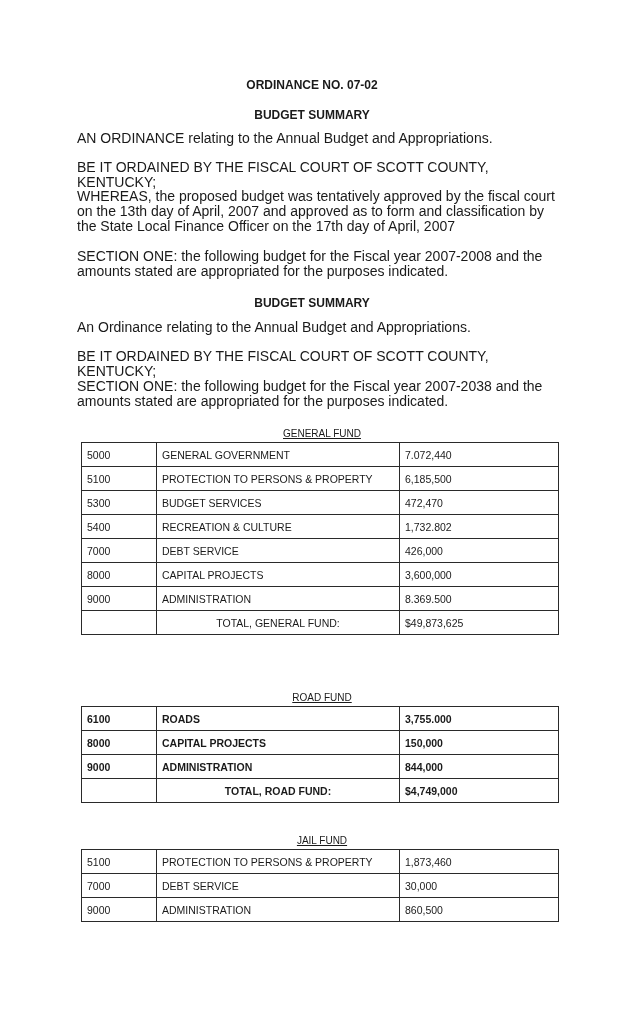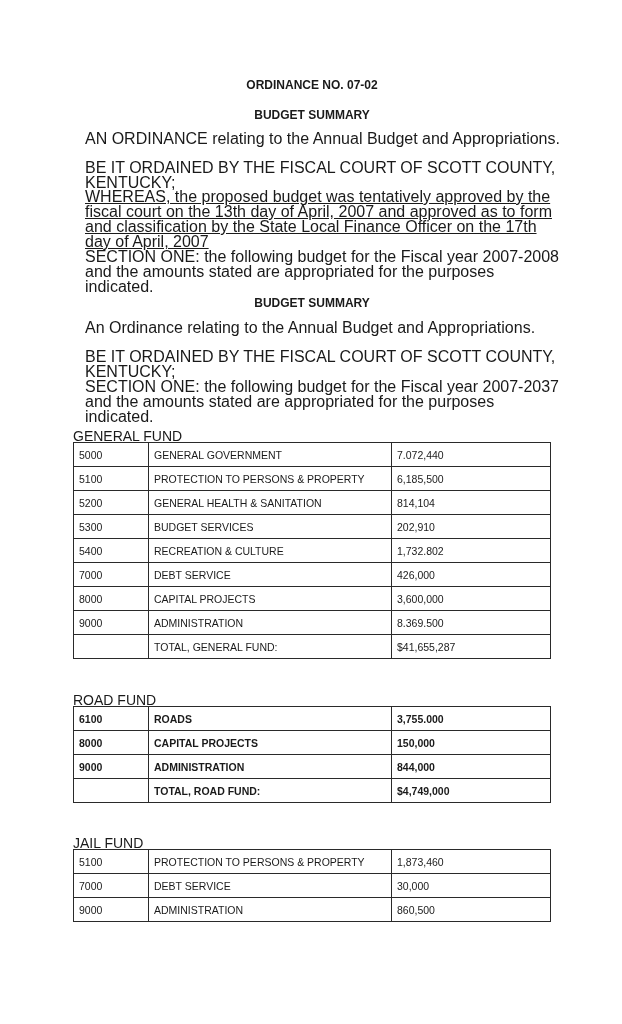--- a/index.html
+++ b/index.html
@@ -24,92 +24,87 @@
     .heading {
       position: absolute;
       left: 0;
       width: 478px;
       text-align: center;
       font-weight: bold;
       font-size: 12px;
     }
     .para {
       position: absolute;
-      left: 12px;
+      left: 4px;
       width: 478px;
-      font-size: 16px;
+      font-size: 14px;
       line-height: 15px;
     }
     .fund-title {
       position: absolute;
-      left: 0;
+      left: 10px;
       width: 478px;
-      text-align: left;
-      font-size: 14px;
+      text-align: center;
+      font-size: 10px;
       text-decoration: underline;
     }
     table.fund {
       position: absolute;
-      left: 0;
+      left: 8px;
       width: 478px;
       border-collapse: collapse;
       font-size: 10.5px;
     }
     table.fund td {
       border: 1.3px solid #2a2a2a;
       height: 23px;
       padding: 0 5px;
       vertical-align: middle;
     }
     td.code { width: 64px; }
     td.desc { width: 232px; }
     td.amt { }
-    td.total-label { text-align: left; }
+    td.total-label { text-align: center; }
   </style>
 </head>
 <body>
 
 <div class="page">
 
   <div class="heading" style="top:78px;">ORDINANCE NO. 07-02</div>
   <div class="heading" style="top:108px;">BUDGET SUMMARY</div>
 
   <div class="para" style="top:131px;">AN ORDINANCE relating to the Annual Budget and Appropriations.</div>
   <div class="para" style="top:160px;">BE IT ORDAINED BY THE FISCAL COURT OF SCOTT COUNTY, KENTUCKY;</div>
-  <div class="para" style="top:189px;text-decoration:underline;">WHEREAS, the proposed budget was tentatively approved by the fiscal court on the 13th day of April, 2007 and approved as to form and classification by the State Local Finance Officer on the 17th day of April, 2007</div>
+  <div class="para" style="top:189px;">WHEREAS, the proposed budget was tentatively approved by the fiscal court on the 13th day of April, 2007 and approved as to form and classification by the State Local Finance Officer on the 17th day of April, 2007</div>
   <div class="para" style="top:249px;">SECTION ONE: the following budget for the Fiscal year 2007-2008 and the amounts stated are appropriated for the purposes indicated.</div>
 
   <div class="heading" style="top:296px;">BUDGET SUMMARY</div>
 
   <div class="para" style="top:320px;">An Ordinance relating to the Annual Budget and Appropriations.</div>
   <div class="para" style="top:349px;">BE IT ORDAINED BY THE FISCAL COURT OF SCOTT COUNTY, KENTUCKY;</div>
-  <div class="para" style="top:379px;">SECTION ONE: the following budget for the Fiscal year 2007-2037 and the amounts stated are appropriated for the purposes indicated.</div>
+  <div class="para" style="top:379px;">SECTION ONE: the following budget for the Fiscal year 2007-2038 and the amounts stated are appropriated for the purposes indicated.</div>
 
   <div class="fund-title" style="top:428px;">GENERAL FUND</div>
   <table class="fund" style="top:442px;">
     <tbody>
       <tr>
         <td class="code">5000</td>
         <td class="desc">GENERAL GOVERNMENT</td>
         <td class="amt">7.072,440</td>
       </tr>
       <tr>
         <td class="code">5100</td>
         <td class="desc">PROTECTION TO PERSONS &amp; PROPERTY</td>
         <td class="amt">6,185,500</td>
       </tr>
       <tr>
-        <td class="code">5200</td>
-        <td class="desc">GENERAL HEALTH &amp; SANITATION</td>
-        <td class="amt">814,104</td>
-      </tr>
-      <tr>
         <td class="code">5300</td>
         <td class="desc">BUDGET SERVICES</td>
-        <td class="amt">202,910</td>
+        <td class="amt">472,470</td>
       </tr>
       <tr>
         <td class="code">5400</td>
         <td class="desc">RECREATION &amp; CULTURE</td>
         <td class="amt">1,732.802</td>
       </tr>
       <tr>
         <td class="code">7000</td>
         <td class="desc">DEBT SERVICE</td>
         <td class="amt">426,000</td>
@@ -120,21 +115,21 @@
         <td class="amt">3,600,000</td>
       </tr>
       <tr>
         <td class="code">9000</td>
         <td class="desc">ADMINISTRATION</td>
         <td class="amt">8.369.500</td>
       </tr>
       <tr>
         <td class="code"></td>
         <td class="desc total-label">TOTAL, GENERAL FUND:</td>
-        <td class="amt">$41,655,287</td>
+        <td class="amt">$49,873,625</td>
       </tr>
     </tbody>
   </table>
 
   <div class="fund-title" style="top:692px;">ROAD FUND</div>
   <table class="fund" style="top:706px;font-weight:bold;">
     <tbody>
       <tr>
         <td class="code">6100</td>
         <td class="desc">ROADS</td>

